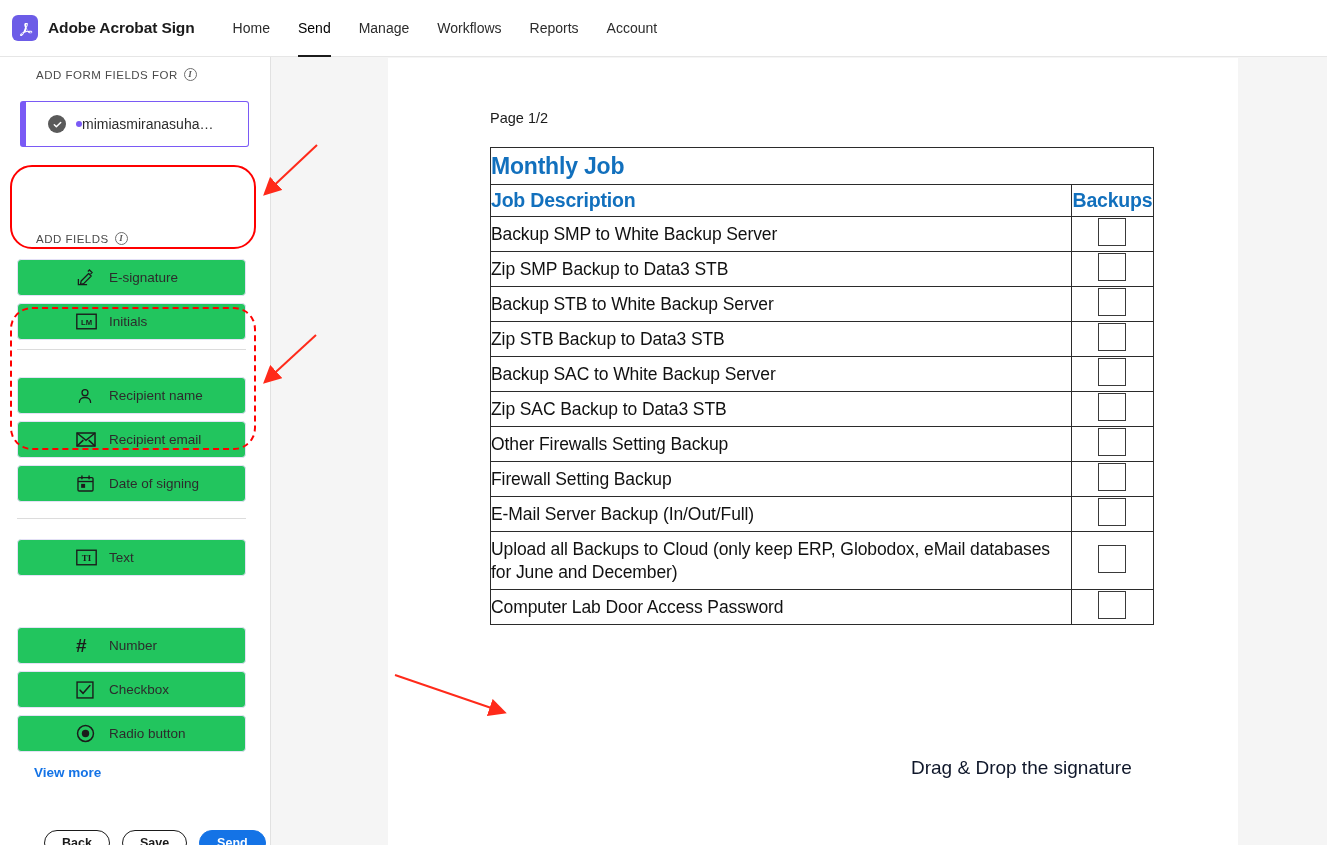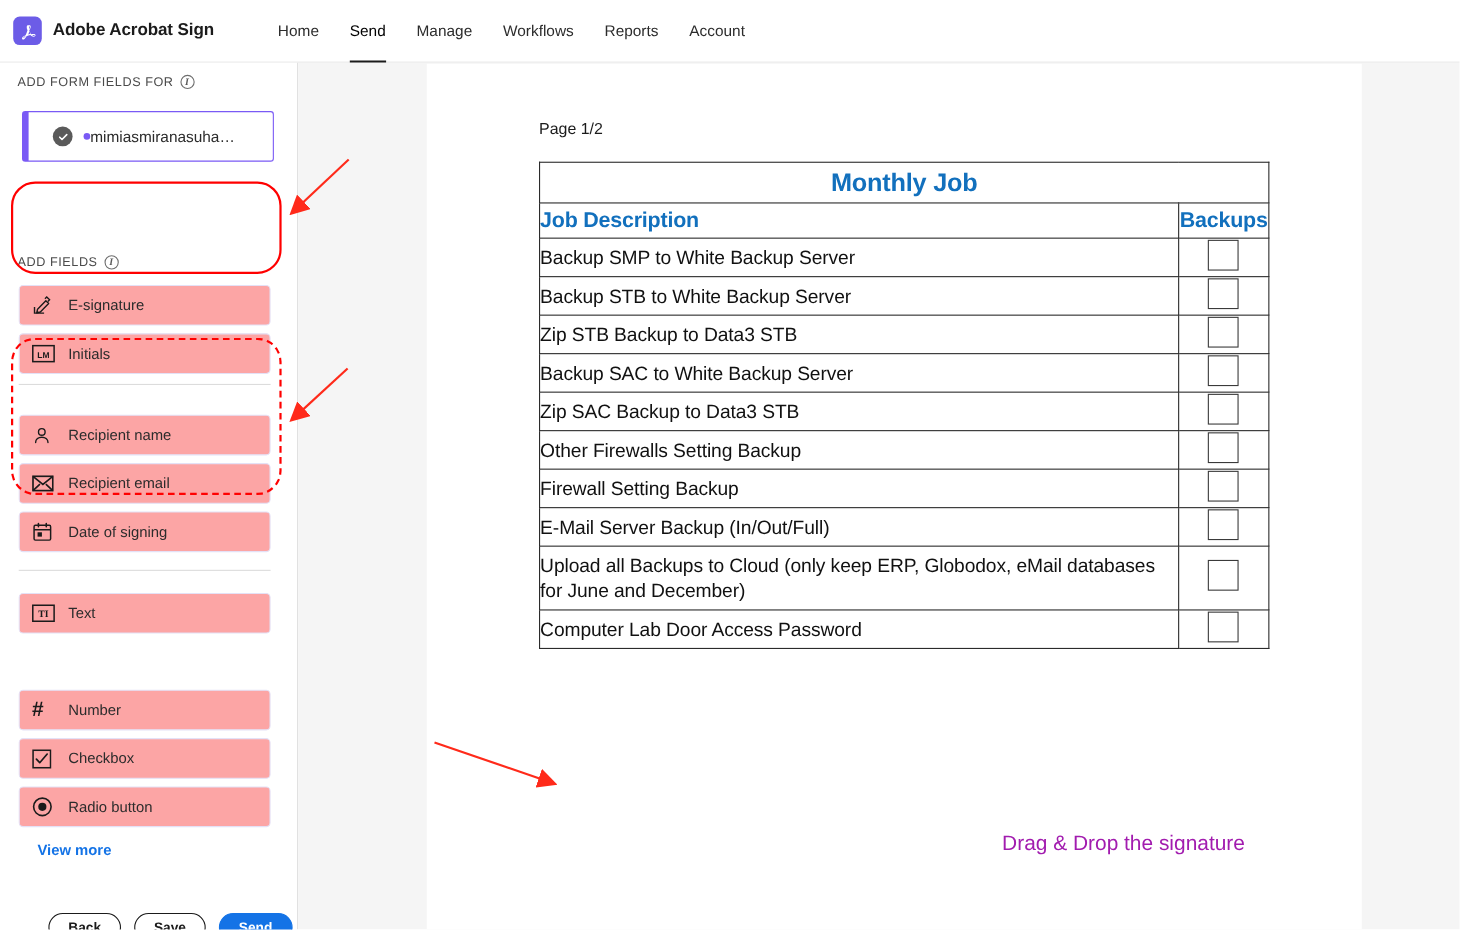--- a/index.html
+++ b/index.html
@@ -10,21 +10,21 @@
     overflow: hidden;
   }
   #app { position: relative; width: 1327px; height: 845px; }
 
   
   .topnav {
     position: absolute; top: 0; left: 0;
     width: 1327px; height: 57px;
     background: #ffffff;
     border-bottom: 1px solid #e6e6e6;
-    display: flex; align-items: center; gap: 20px;
+    display: flex; align-items: center;
   }
   .brand { display: flex; align-items: center; margin-left: 12px; }
   .brand-logo {
     width: 26px; height: 26px; border-radius: 6px;
     background: #6c5ce7;
     display: flex; align-items: center; justify-content: center;
     flex: 0 0 auto;
   }
   .brand-name {
     font-size: 15.5px; font-weight: bold; color: #1b1b1b;
@@ -44,21 +44,21 @@
 
   
   .sidebar {
     position: absolute; top: 57px; left: 0;
     width: 271px; height: 788px;
     background: #ffffff;
     border-right: 1px solid #e1e1e1;
   }
   .section-label {
     font-size: 11.5px; letter-spacing: 0.5px; color: #4b4b4b;
-    text-transform: uppercase; display: flex; align-items: center;
+    text-transform: uppercase; display: flex; align-items: center; margin-left: 20px;
   }
   .info-icon {
     display: inline-flex; align-items: center; justify-content: center;
     width: 13px; height: 13px; border: 1px solid #6e6e6e; border-radius: 50%;
     font-size: 9px; font-style: italic; font-family: "Liberation Serif", serif;
     color: #5a5a5a; margin-left: 6px; line-height: 1; font-weight: bold;
   }
   .lbl-addformfields { position: absolute; left: 16px; top: 11px; }
 
   .recipient-chip {
@@ -79,22 +79,22 @@
   .chip-dot { width: 6px; height: 6px; border-radius: 50%; background: #7a5af5; margin-left: 10px; flex:0 0 auto; }
   .chip-name {
     font-size: 14px; color: #2c2c2c; 
     white-space: nowrap; overflow: hidden;
   }
 
   .lbl-addfields { position: absolute; left: 16px; top: 175px; }
 
   .field-btn {
     position: absolute; left: 17px; width: 229px; height: 37px;
-    background: #fca5a5; border: 1px solid #e4e1f6; border-radius: 4px;
-    display: flex; align-items: center; cursor: pointer;
+    background: #22c55e; border: 1px solid #e4e1f6; border-radius: 4px;
+    display: flex; align-items: center; cursor: pointer; padding-left: 47px;
   }
   .field-icon {
     width: 22px; height: 22px; margin-left: 11px; flex: 0 0 auto;
     display: flex; align-items: center; 
     color: #1b1b1b;
   }
   .field-label { font-size: 13.5px; color: #2c2c2c; margin-left: 11px; white-space: nowrap; }
 
   .divider {
     position: absolute; left: 17px; width: 229px; height: 1px; background: #dcdcdc;
@@ -142,21 +142,21 @@
   
   .jobtable {
     position: absolute; left: 102px; top: 89px;
     width: 664px; border-collapse: collapse;
     table-layout: fixed;
   }
   .jobtable td, .jobtable th {
     border: 1.5px solid #2b2b2b; padding: 0;
   }
   .tbl-title {
-    text-align: center; color: #1270bd; font-size: 23px; font-weight: bold;
+    color: #1270bd; font-size: 23px; font-weight: bold;
     height: 37px; letter-spacing: -0.2px;
   }
   .tbl-head {
     color: #1270bd; font-size: 19.5px; font-weight: bold;
     height: 32px; text-align: left; padding-left: 8px; letter-spacing: -0.2px;
   }
   .tbl-head.status { text-align: center; padding-left: 0; }
   .col-status { width: 82px; }
   .row-cell {
     font-size: 17.5px; color: #111; height: 35px; padding-left: 8px;
@@ -164,21 +164,21 @@
   }
   .row-cell.tall { height: 58px; padding-top: 3px; padding-bottom: 3px; }
   .status-cell { text-align: center; vertical-align: middle; }
   .chkbox {
     display: inline-block; width: 28px; height: 28px;
     border: 1.5px solid #3a3a3a; background: #fff;
   }
 
   .drag-note {
     position: absolute; left: 523px; top: 699px;
-    font-size: 19px; color: #a21caf; white-space: nowrap;
+    font-size: 19px; color: #0f172a; white-space: nowrap;
   }
 </style>
 </head>
 <body>
 
 <div id="app">
 
   <div class="topnav">
     <div class="brand">
       <span class="brand-logo">
@@ -337,20 +337,24 @@
           <tr>
             <td class="tbl-title" colspan="2">Monthly Job</td>
           </tr>
           <tr>
             <td class="tbl-head">Job Description</td>
             <td class="tbl-head status">Backups</td>
           </tr>
 
           <tr>
             <td class="row-cell">Backup SMP to White Backup Server</td>
+            <td class="status-cell"><span class="chkbox"></span></td>
+          </tr>
+          <tr>
+            <td class="row-cell">Zip SMP Backup to Data3 STB</td>
             <td class="status-cell"><span class="chkbox"></span></td>
           </tr>
           <tr>
             <td class="row-cell">Backup STB to White Backup Server</td>
             <td class="status-cell"><span class="chkbox"></span></td>
           </tr>
           <tr>
             <td class="row-cell">Zip STB Backup to Data3 STB</td>
             <td class="status-cell"><span class="chkbox"></span></td>
           </tr>

